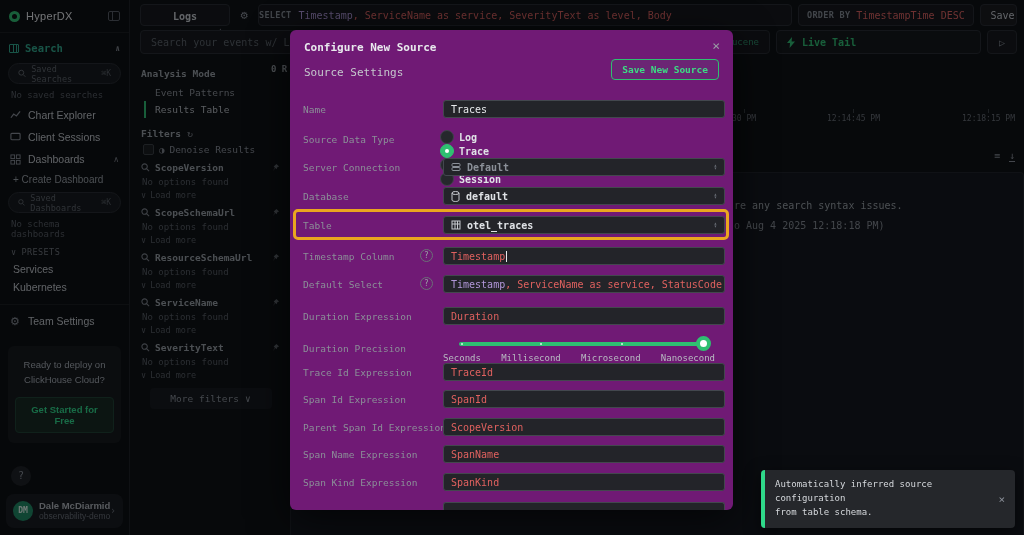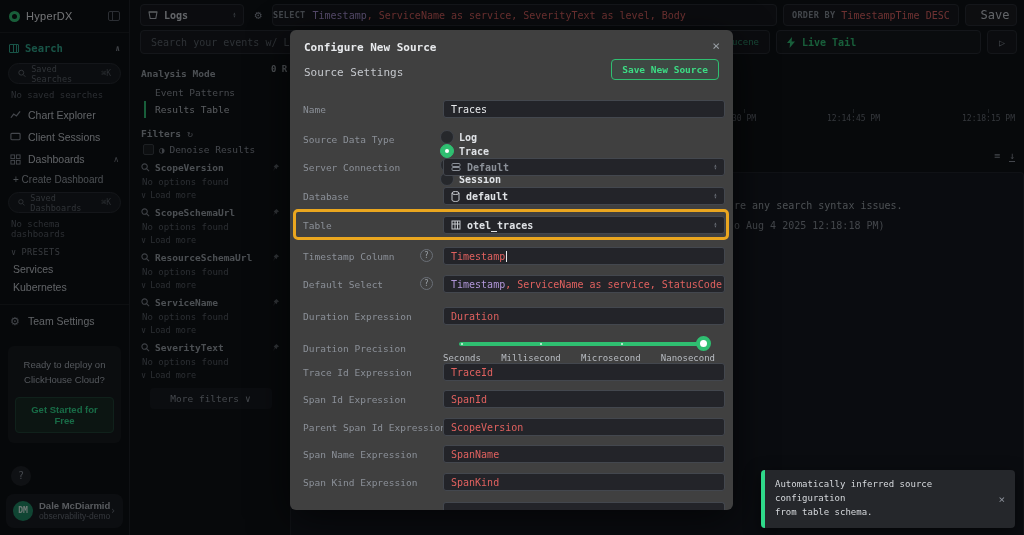--- a/index.html
+++ b/index.html
@@ -43,29 +43,29 @@
   .avatar { width:20px; height:20px; border-radius:50%; background:#1f8a63; color:#e3f8ee; font-size:8px; font-weight:bold; display:flex; align-items:center; justify-content:center; flex:0 0 auto; }
   .user-meta { line-height:1.25; min-width:0; }
   .user-name { font-size:9.5px; font-weight:bold; color:#b3b7bd; white-space:nowrap; }
   .user-org { font-size:8.5px; color:#6a6f77; white-space:nowrap; }
   .user-chev { margin-left:auto; color:#6a6f77; font-size:10px; }
 
   
   #topbar { position:absolute; left:130px; top:0; right:0; height:58px; }
   .row1 { position:absolute; top:4px; left:10px; right:7px; height:22px; display:flex; gap:6px; align-items:stretch; }
   .box { background:#131417; border:1px solid #26292e; border-radius:4px; display:flex; align-items:center; }
-  .logs-select { width:104px; gap:6px; padding:0 7px; font-size:10px; font-weight:bold; color:#c9ccd1; }
+  .logs-select { width:90px; gap:6px; padding:0 7px; font-size:10px; font-weight:bold; color:#c9ccd1;flex-direction:column; }
   .updown { margin-left:auto; display:flex; flex-direction:column; line-height:.6; font-size:5.5px; color:#6a6f77; }
   .gear-btn { width:16px; display:flex; align-items:center; justify-content:center; color:#8a8f98; font-size:12px; }
   .sql-box { flex:1; gap:7px; padding:0 0; overflow:hidden; white-space:nowrap; }
   .kw { font-size:8.5px; font-weight:bold; color:#878c94; letter-spacing:.3px; }
   .tok-purple { color:#b197d9; }
   .tok-red { color:#e0615f; }
   .orderby-box { width:176px; gap:6px; padding:0 8px; overflow:hidden; white-space:nowrap; }
-  .save-btn { width:52px; justify-content:center; font-size:12px; color:#c9ccd1; background:#17181b;padding-left:8px; }
+  .save-btn { width:37px; justify-content:center; font-size:10px; color:#c9ccd1; background:#17181b;padding-left:8px; }
   .row2 { position:absolute; top:30px; left:10px; right:7px; height:24px; display:flex; gap:6px; }
   .search-box { width:630px; padding:0 10px; font-size:10px; color:#5c6168; gap:6px; }
   .lucene { margin-left:auto; color:#2c8f69; font-size:9px; white-space:nowrap; }
   .livetail-box { flex:1; gap:7px; padding:0 10px; color:#2fbf71; font-size:10px; font-weight:bold; background:#111316; }
   .play-btn { width:30px; justify-content:center; color:#8a8f98; font-size:10px; }
 
   
   #filters-col { position:absolute; left:135px; top:58px; width:155px; bottom:0; padding:6px 10px 0 6px; }
   .fc-title { font-size:9.5px; font-weight:bold; color:#9aa0a6; margin:4px 0 5px; display:flex; align-items:center; gap:6px; }
   .mode-item { font-size:9.5px; color:#8f949b; padding:3px 0 3px 9px; border-left:2px solid transparent; margin-left:3px; }
@@ -86,21 +86,21 @@
   .axis-tick { position:absolute; top:56px; font-size:8px; color:#6a6f77; white-space:nowrap; }
   .axis-tick::before { content:""; position:absolute; top:-5px; left:50%; width:1px; height:4px; background:#3a3d42; }
   .t-partial { left:602px; } .t-mid { left:697px; } .t-right { left:832px; }
   .bg-icons { position:absolute; top:92px; right:9px; display:flex; gap:9px; color:#8a8f98; font-size:10px; }
   .dl-icon { border-bottom:1px solid #8a8f98; line-height:1.1; }
   .results-panel { position:absolute; left:160px; top:114px; right:0; bottom:0; background:#121419; border:1px solid #1e2126; border-bottom:none; border-radius:4px 4px 0 0; }
   .hint-line1 { position:absolute; left:443px; top:27px; font-size:10px; color:#9aa0a6; white-space:nowrap; }
   .hint-line2 { position:absolute; left:443px; top:47px; font-size:10px; color:#868b93; white-space:nowrap; }
 
   
-  #modal { position:absolute; left:290px; top:30px; width:443px; height:480px; background:#404040; border-radius:6px; box-shadow:0 10px 40px rgba(0,0,0,.65); overflow:hidden; }
+  #modal { position:absolute; left:290px; top:30px; width:443px; height:480px; background:#701a75; border-radius:6px; box-shadow:0 10px 40px rgba(0,0,0,.65); overflow:hidden; }
   .m-title { position:absolute; top:11px; left:14px; font-size:11px; font-weight:bold; color:#e8eaed; }
   .m-close { position:absolute; top:8px; right:13px; color:#9aa0a6; font-size:13px; }
   .m-section { position:absolute; top:36px; left:14px; font-size:11px; color:#c5c8cd; }
   .m-save { position:absolute; top:29px; right:14px; border:1px solid #2fbf71; color:#3ddc84; background:rgba(47,191,113,.07); border-radius:4px; font-size:9.5px; font-weight:bold; padding:4px 10px; }
   .f-label { position:absolute; left:13px; font-size:9.5px; color:#8b9098; white-space:nowrap; }
   .inp, .sel { position:absolute; left:153px; width:282px; height:18px; background:#232429; border:1px solid #43474e; border-radius:3px; display:flex; align-items:center; padding:0 7px; font-size:10px; color:#e0615f; overflow:hidden; white-space:nowrap; }
   .sel { color:#dfe2e6; font-weight:bold; gap:6px; }
   .sel.dim { color:#8b9098; }
   .caret { display:inline-block; width:1px; height:11px; background:#e8eaed; margin-left:1px; }
   .help-c { position:absolute; left:130px; width:13px; height:13px; border-radius:50%; border:1px solid #6a6f77; color:#9aa0a6; font-size:8px; display:flex; align-items:center; justify-content:center; }

